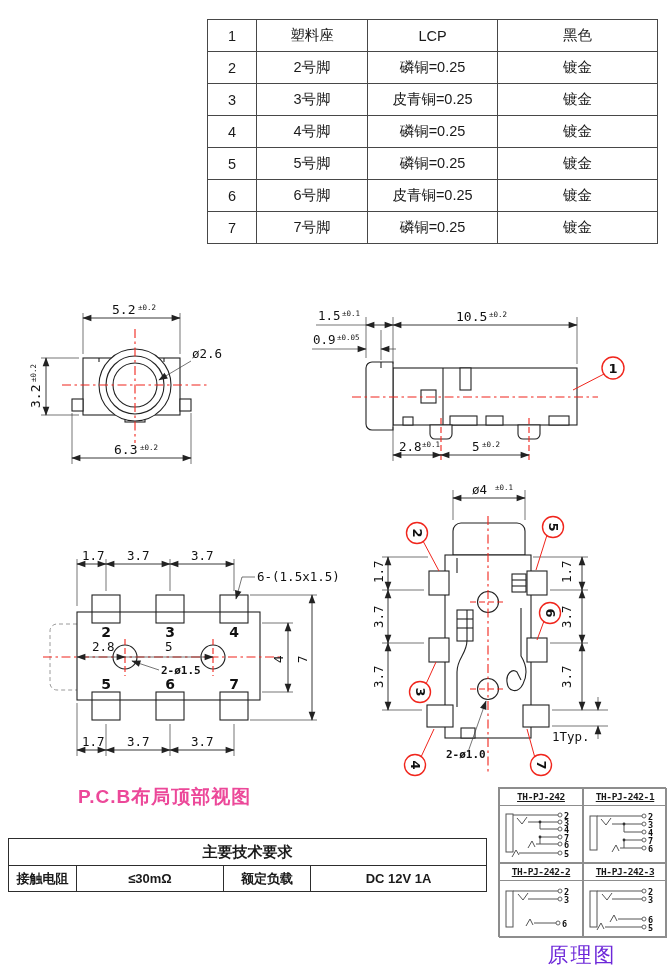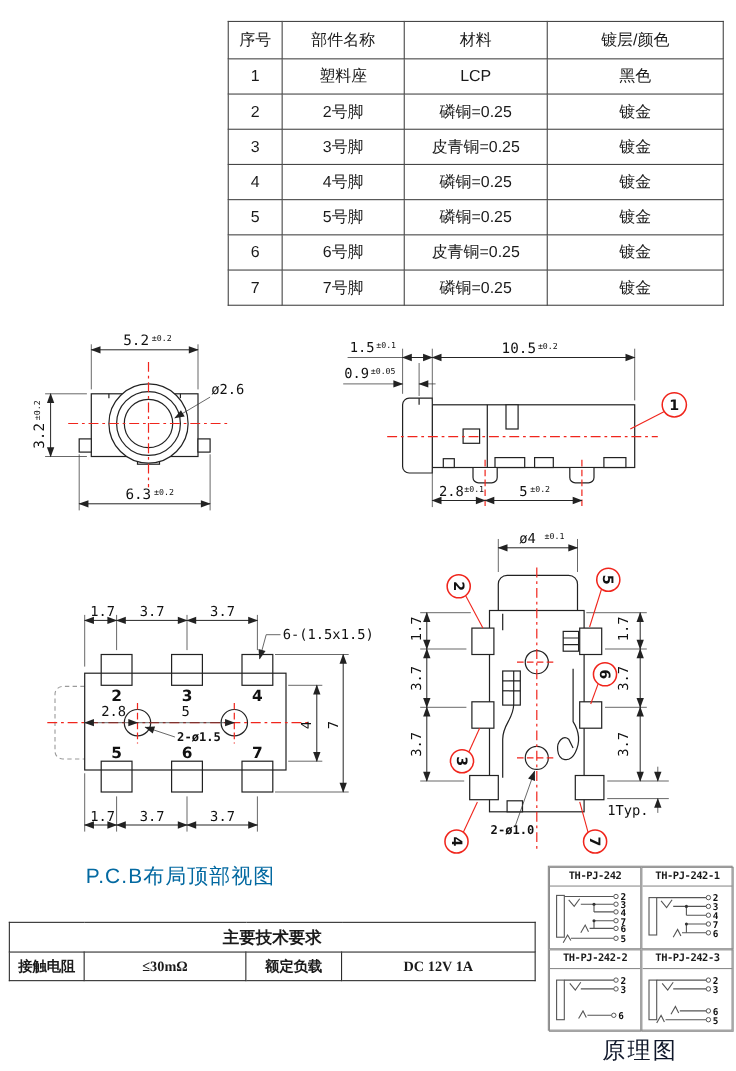--- a/index.html
+++ b/index.html
@@ -13,22 +13,22 @@
   .parts{width:450px;}
   .parts td{border:1px solid #474747;text-align:center;vertical-align:middle;
     font-size:14.5px;font-weight:400;height:31px;padding:0;}
   .parts tr.hd td{height:33px;font-weight:500;}
   
   .tech{width:478px;}
   .tech td{border:1.5px solid #2d2d2d;text-align:center;vertical-align:middle;
     font-size:13px;font-weight:600;height:25px;padding:0;}
   .tech td.title{font-size:15px;font-weight:700;height:26px;}
   
-  .cap-pcb{font-size:19px;font-weight:400;letter-spacing:1px;color:#0369a1;}
-  .cap-sch{font-size:21px;font-weight:500;text-align:center;color:#0f172a;letter-spacing:2px;}
+  .cap-pcb{font-size:19px;font-weight:700;letter-spacing:1px;color:#ec4899;}
+  .cap-sch{font-size:21px;font-weight:500;text-align:center;color:#6d28d9;letter-spacing:2px;}
   
   svg{display:block;overflow:visible;}
   svg text{font-family:"DejaVu Sans Mono","Liberation Mono",monospace;fill:#111;}
   .dim{font-size:12.5px;}
   .dim13{font-size:13px;}
   .tol{font-size:7.5px;}
   .pnum{font-size:14px;font-weight:bold;font-family:"DejaVu Sans","Liberation Sans",sans-serif;text-anchor:middle;}
   .lbl{font-size:11px;font-weight:bold;}
   .ln{stroke:#222;stroke-width:1.1;fill:none;}
   .lnw{stroke:#222;stroke-width:1.1;fill:#fff;}
@@ -66,26 +66,20 @@
 </svg>
 
 <table class="parts abs" style="left:207px;top:19px;">
   <colgroup>
       <col style="width:49px">
       <col style="width:111px">
       <col style="width:130px">
       <col style="width:160px">
     </colgroup>
   <tbody>
-      <tr class="hd">
-    <td>序号</td>
-    <td>部件名称</td>
-    <td>材料</td>
-    <td>镀层/颜色</td>
-  </tr>
   <tr>
     <td>1</td>
     <td>塑料座</td>
     <td>LCP</td>
     <td>黑色</td>
   </tr>
   <tr>
     <td>2</td>
     <td>2号脚</td>
     <td>磷铜=0.25</td>
@@ -382,41 +376,41 @@
   <circle class="balloon" cx="184" cy="135" r="10.5"></circle>
   <text class="bnum" x="184" y="139.5" transform="rotate(90 184 135)">6</text>
   <circle class="balloon" cx="54" cy="214" r="10.5"></circle>
   <text class="bnum" x="54" y="218.5" transform="rotate(90 54 214)">3</text>
   <circle class="balloon" cx="49" cy="287" r="10.5"></circle>
   <text class="bnum" x="49" y="291.5" transform="rotate(90 49 287)">4</text>
   <circle class="balloon" cx="175" cy="287" r="10.5"></circle>
   <text class="bnum" x="175" y="291.5" transform="rotate(90 175 287)">7</text>
 </svg>
 
-<table class="tech abs" style="left:8px;top:838px;font-family:Liberation Serif, serif;">
+<table class="tech abs" style="left:8px;top:838px;">
   <colgroup>
       <col style="width:68px">
       <col style="width:147px">
       <col style="width:87px">
       <col style="width:176px">
     </colgroup>
   <tbody>
       <tr>
     <td class="title" colspan="4">主要技术要求</td>
   </tr>
   <tr>
     <td>接触电阻</td>
     <td>≤30mΩ</td>
     <td>额定负载</td>
     <td>DC 12V 1A</td>
   </tr>
 </tbody>
   </table>
 
-<div class="s-panel abs" style="left:498px;top:787px;">
+<div class="s-panel abs" style="left:498px;top:787px;text-decoration:underline;">
 
   <div class="s-cell">
     <div class="s-title">TH-PJ-242</div>
     <svg class="sd" width="82" height="57" viewBox="0 0 82 57">
       <rect x="6" y="8" width="7" height="38"></rect>
       <line x1="13" y1="9" x2="58" y2="9"></line>
         <circle class="term" cx="60" cy="9" r="2"></circle>
       <text x="64" y="12.5">2</text>
       <path d="M17,12 l5,6 l5,-7"></path>
         <line x1="28" y1="16" x2="58" y2="16"></line>

